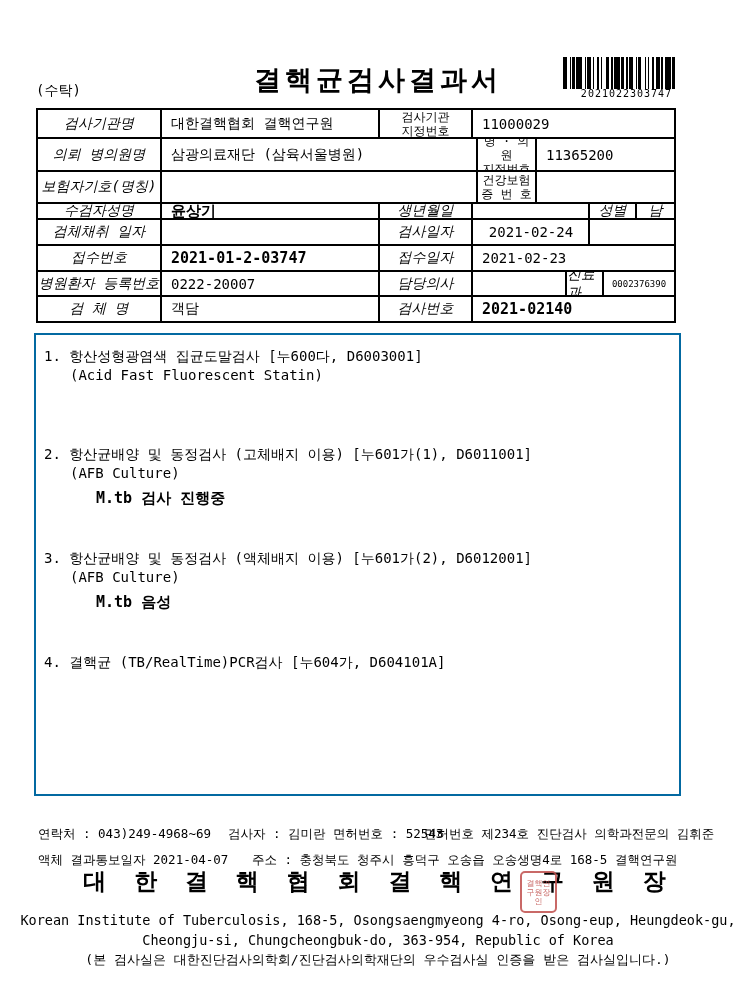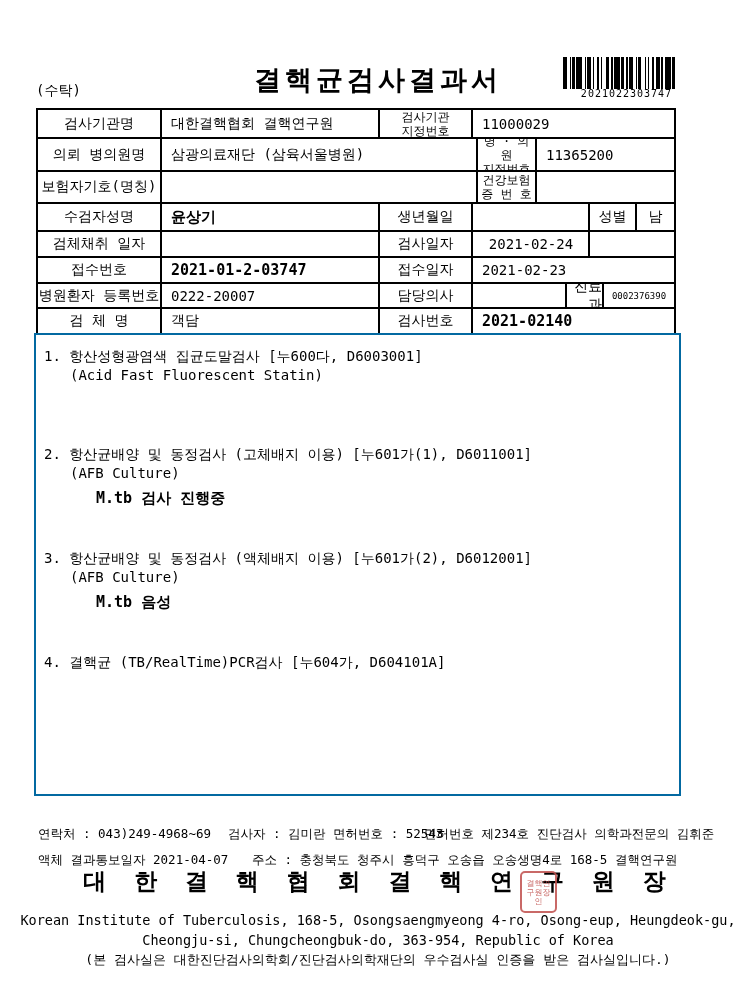--- a/index.html
+++ b/index.html
@@ -13,27 +13,27 @@
   .barcode { height:32px; width:100%; display:flex; align-items:stretch; }
   .barcode i { display:block; background:#000; height:100%; }
   .barcode-num { font-size:10px; letter-spacing:1px; line-height:9px; }
 
   
   .itable { position:absolute; left:36px; top:108px; width:640px; border:2px solid #000; }
   .irow { display:flex; border-bottom:2px solid #000; }
   .irow:last-child { border-bottom:none; }
   .cell { border-right:2px solid #000; display:flex; align-items:center; font-size:14px; overflow:hidden; }
   .cell:last-child { border-right:none; }
-  .lbl { justify-content:center; text-align:right; }
+  .lbl { justify-content:center; text-align:left;font-style:italic; }
   .val { padding-left:9px; }
   .vcenter { justify-content:center; padding-left:1px; }
   .two-line { flex-direction:column; justify-content:center; font-size:12px; line-height:14px; text-align:center; }
   .bold { font-weight:bold; font-size:15px; }
   .tiny { font-size:9px; justify-content:center; padding-left:0; letter-spacing:0; }
-  .h29{height:29px}.h33{height:33px}.h32{height:32px}.h28{height:28px}.h26{height:26px}.h25{height:25px}.h24{height:24px}
+  .h29{height:29px}.h33{height:33px}.h32{height:32px}.h28{height:16px}.h26{height:26px}.h25{height:25px}.h24{height:24px}
   .w124{width:124px}.w218{width:218px}.w93{width:93px}.w316{width:316px}.w59{width:59px}.w117{width:117px}.w47{width:47px}.w94{width:94px}.w53{width:37px}
   .grow{flex:1}
 
   
   .results { position:absolute; left:34px; top:333px; width:647px; height:463px; border:2px solid #0369a1; }
   .ritem { position:absolute; left:8px; right:8px; font-size:14px; line-height:19px; }
   .ritem .sub { padding-left:26px; }
   .ritem .res { padding-left:52px; margin-top:6px; font-weight:bold; font-size:15px; }
   .r1{top:12px}.r2{top:110px}.r3{top:214px}.r4{top:318px}
 

